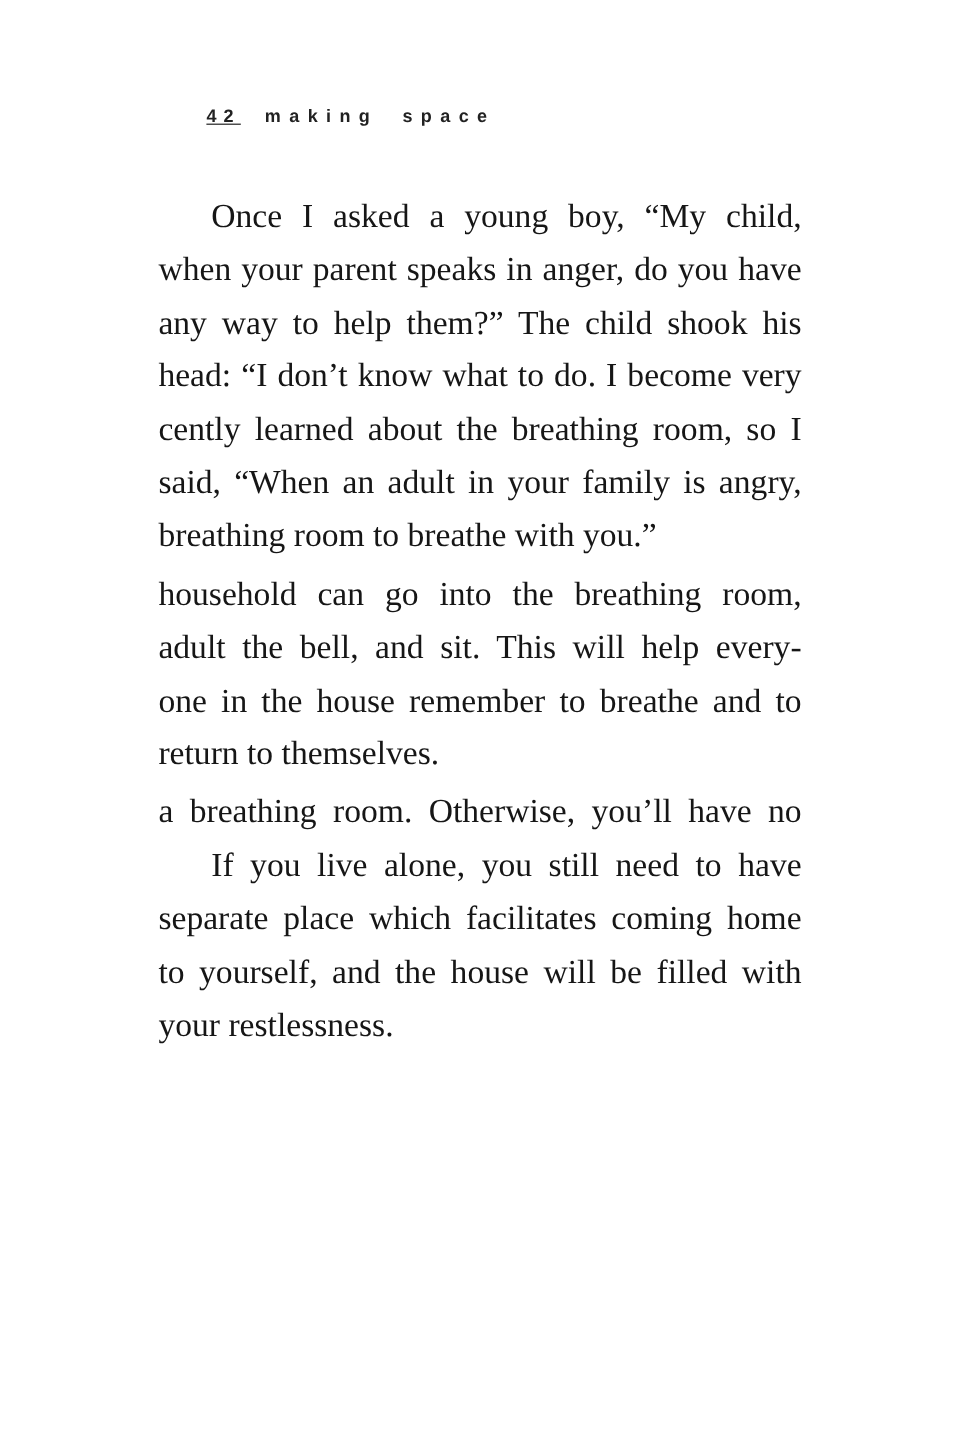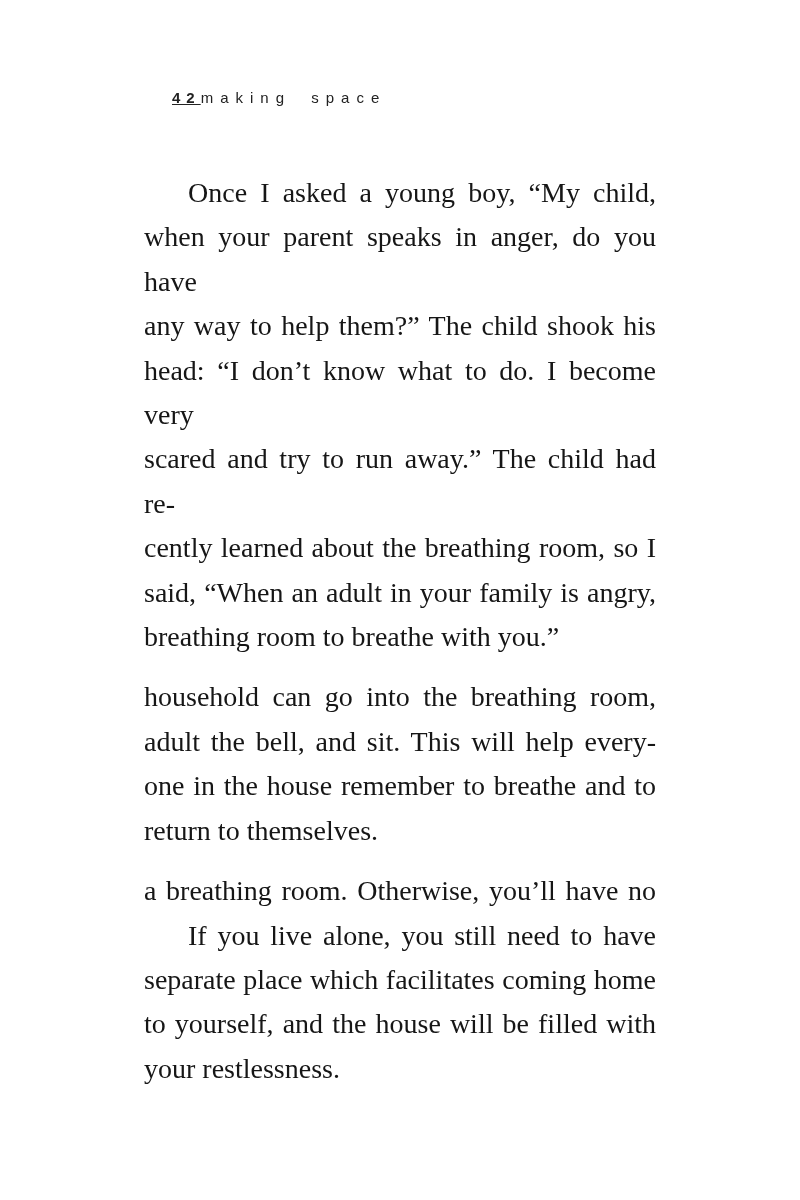--- a/index.html
+++ b/index.html
@@ -24,36 +24,37 @@
     line-height: 20px;
     color: #222222;
     white-space: nowrap;
   }
   .running-header .page-num {
     font-weight: 700;
     letter-spacing: 6px;
     text-decoration: underline;
   }
   .running-header .running-title {
-    font-weight: 400;
+    font-weight: 700;
     letter-spacing: 7px;
     word-spacing: 9px;
+    margin-left: 20px;
   }
   .body-text {
     position: absolute;
     top: 155px;
     left: 128px;
     width: 544px;
     font-family: "Liberation Serif", "DejaVu Serif", serif;
     font-size: 28px;
     line-height: 44.4px;
     color: #161616;
   }
   .paragraph {
-    margin: 16px;
+    margin: 4px;
     padding: 0;
   }
   .line {
     display: block;
     text-align: justify;
     text-align-last: justify;
     white-space: normal;
   }
   .line.first {
     text-indent: 44px;
@@ -71,21 +72,20 @@
     <span class="page-num">42</span><span class="running-title">making space</span>
   </div>
 
   <div class="body-text">
 
     <p class="paragraph">
       <span class="line first">Once I asked a young boy, “My child,</span>
       <span class="line">when your parent speaks in anger, do you have</span>
       <span class="line">any way to help them?” The child shook his</span>
       <span class="line">head: “I don’t know what to do. I become very</span>
-      <span class="line">scared and try to run away.” The child had re-</span>
       <span class="line">cently learned about the breathing room, so I</span>
       <span class="line">said, “When an adult in your family is angry,</span>
       <span class="line last">breathing room to breathe with you.”</span>
     </p>
 
     <p class="paragraph">
       <span class="line">household can go into the breathing room,</span>
       <span class="line">adult the bell, and sit. This will help every-</span>
       <span class="line">one in the house remember to breathe and to</span>
       <span class="line last">return to themselves.</span>

